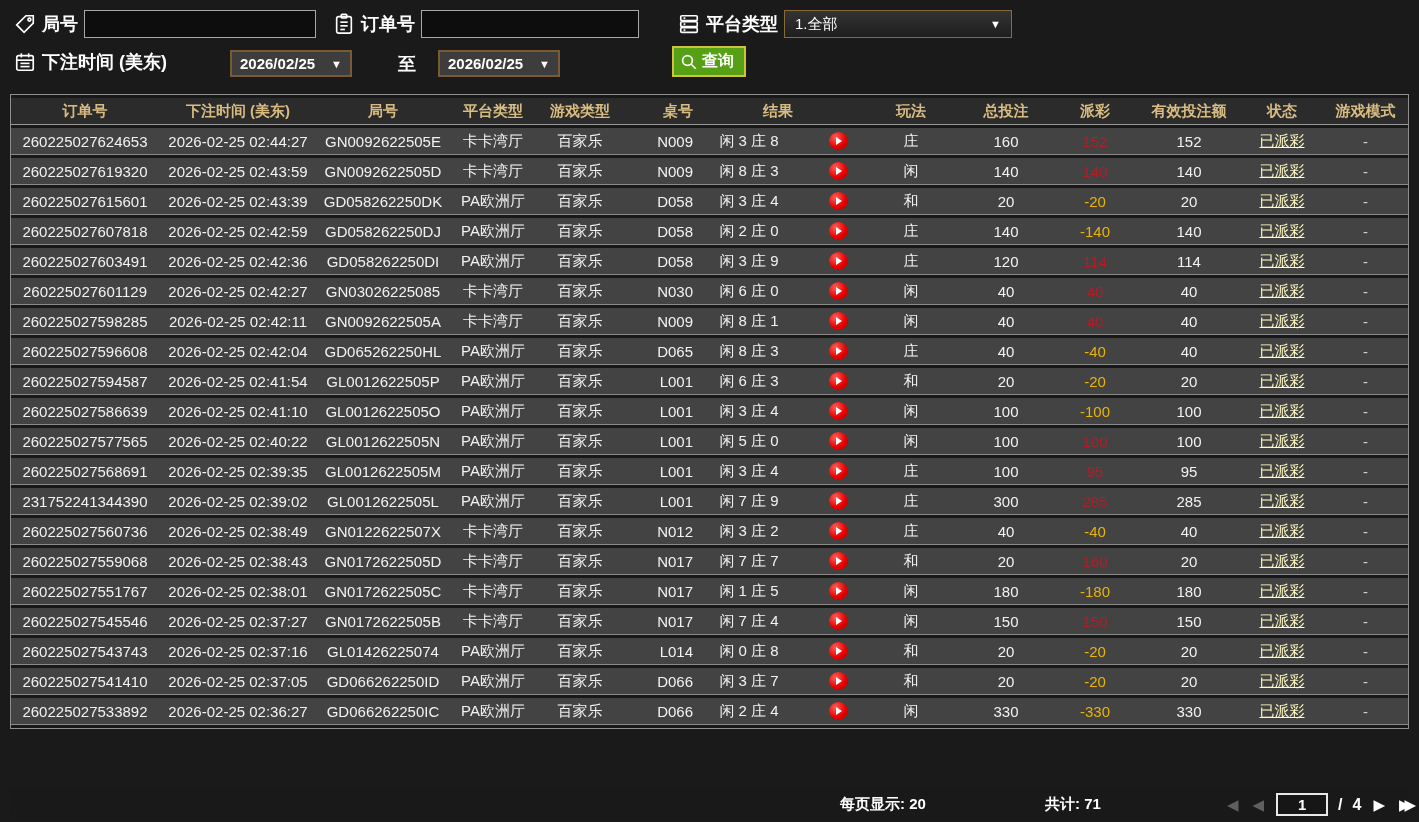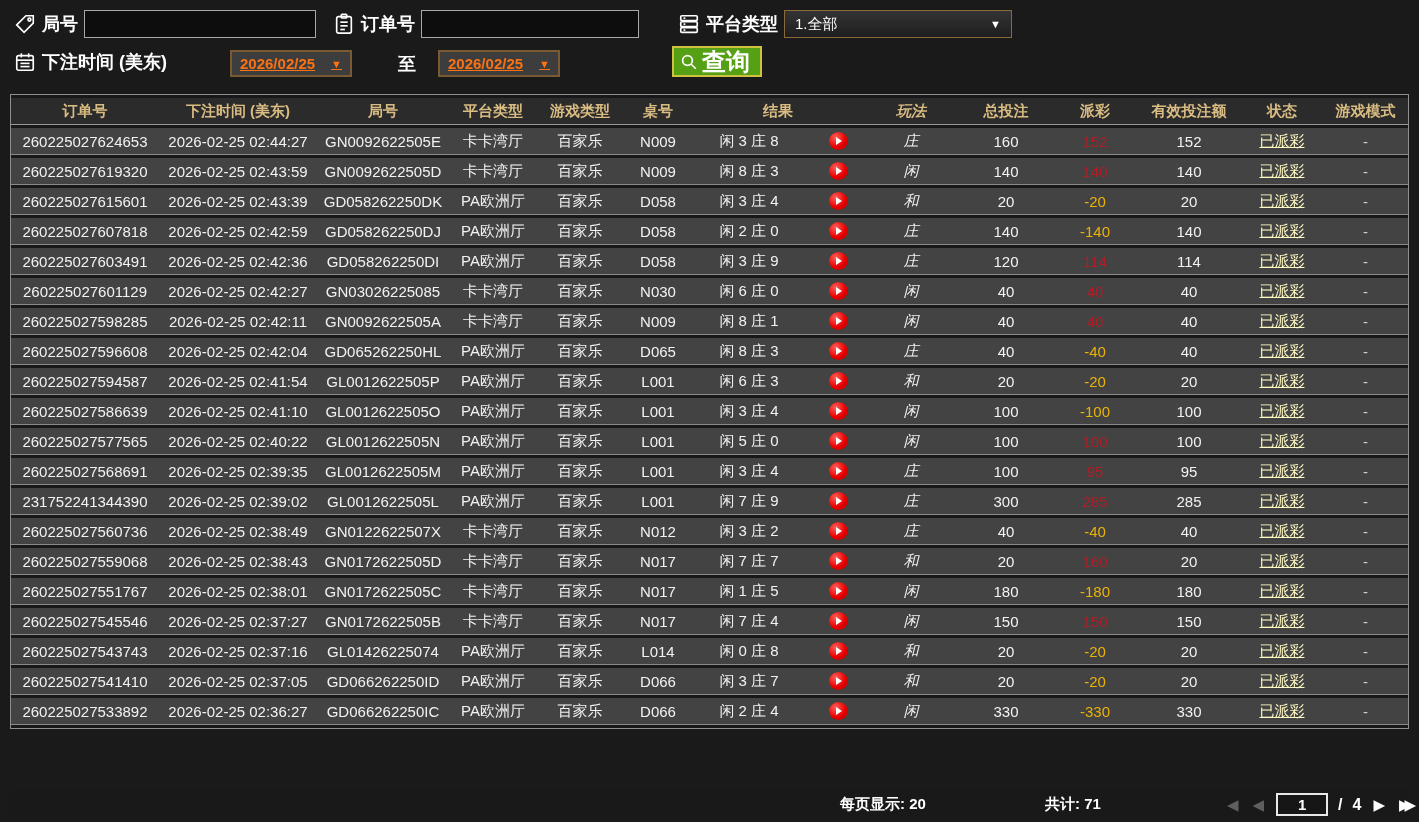--- a/index.html
+++ b/index.html
@@ -15,52 +15,52 @@
   .f-label { font-weight:bold; font-size:18px; color:#fff; white-space:nowrap; }
   .f-item { position:absolute; display:flex; align-items:center; gap:6px; }
   .ico { display:inline-flex; width:22px; height:22px; }
   .ico svg { width:100%; height:100%; stroke:#fff; fill:none; stroke-width:1.8; }
   .txt-input {
     background:#0d0d0d; border:1px solid #a8a8a8; height:28px; width:232px;
     color:#fff; font-size:15px; padding:0 6px; outline:none;
   }
   .date-btn {
     width:122px; height:27px; background:#3d3d3d; border:2px solid #7a5a33;
-    color:#f97316; font-weight:bold; font-size:15px; display:flex; align-items:center;
-    justify-content:space-between; padding:8px 8px; cursor:pointer;text-decoration:underline;
+    color:#ffffff; font-weight:bold; font-size:15px; display:flex; align-items:center;
+    justify-content:space-between; padding:8px 8px; cursor:pointer;
   }
   .date-btn .car { font-size:11px; }
   .sel-box {
     width:228px; height:28px; background:linear-gradient(#343434,#1e1e1e);
     border:1px solid #8a6a3a; color:#fff; font-size:15px; display:flex;
     align-items:center; justify-content:space-between; padding:0 10px; cursor:pointer;gap:26px;
   }
   .sel-box .car { font-size:11px; color:#fff; }
   .search-btn {
     position:absolute; left:672px; top:46px; height:31px; padding:0 10px 0 6px;
     background:#55a014; border:2px solid #cfc23e; color:#fff; font-weight:bold;
-    font-size:24px; display:flex; align-items:center; gap:4px; cursor:pointer;
+    font-size:16px; display:flex; align-items:center; gap:4px; cursor:pointer;
   }
   .search-btn svg { width:18px; height:18px; stroke:#fff; fill:none; stroke-width:2.2; }
   
   .tablebox {
     position:absolute; left:10px; top:94px; width:1399px;
     border:1px solid #8f8f8f; background:#181818;
   }
   table { border-collapse:separate; border-spacing:0 3px; width:100%; table-layout:fixed; }
   thead th {
     background:#2b2b2b; color:#d9bc82; font-weight:bold; font-size:15px;
     height:27px; border-bottom:1px solid #9a9a9a; white-space:nowrap;
   }
   tbody td {
     background:#434343; color:#f2f2f2; font-size:15px; height:27px;
     text-align:center; border-bottom:1px solid #8a8a8a; white-space:nowrap; overflow:hidden;
   }
   .c0{width:148px;} .c1{width:158px;} .c2{width:132px;} .c3{width:88px;}
-  .c4{width:86px;} .c5{width:70px;} .c6{width:170px;margin-top:40px;} .c7{width:96px;font-style:italic;}
+  .c4{width:86px;} .c5{width:70px;text-align:right;} .c6{width:170px;margin-top:40px;} .c7{width:96px;}
   .c8{width:94px;} .c9{width:84px;} .c10{width:104px;} .c11{width:82px;} .c12{width:85px;}
   .c-result-wrap { display:flex; align-items:center; justify-content:flex-start; }
   .result-text { flex:0 0 112px; text-align:center; }
   .play-btn {
     width:19px; height:18px; border:none; border-radius:50%;
     background:radial-gradient(circle at 35% 30%, #ff6058, #e80000 55%, #a80000);
     display:flex; align-items:center; justify-content:center; cursor:pointer; margin-left:24px;
     padding:0;
   }
   .play-tri { width:0; height:0; border-left:6px solid #fff;

